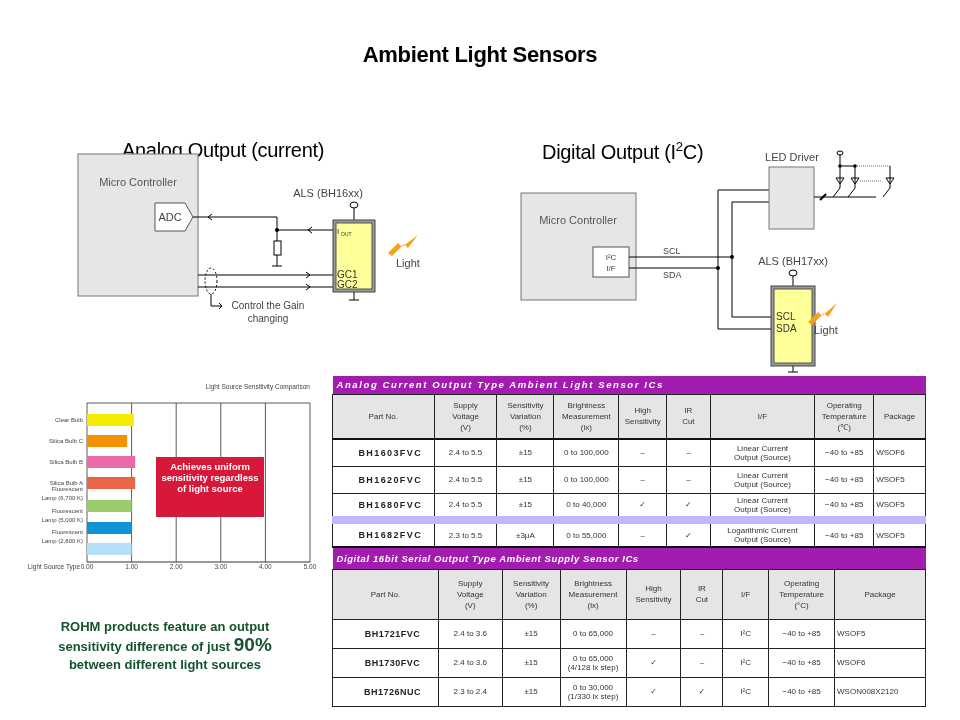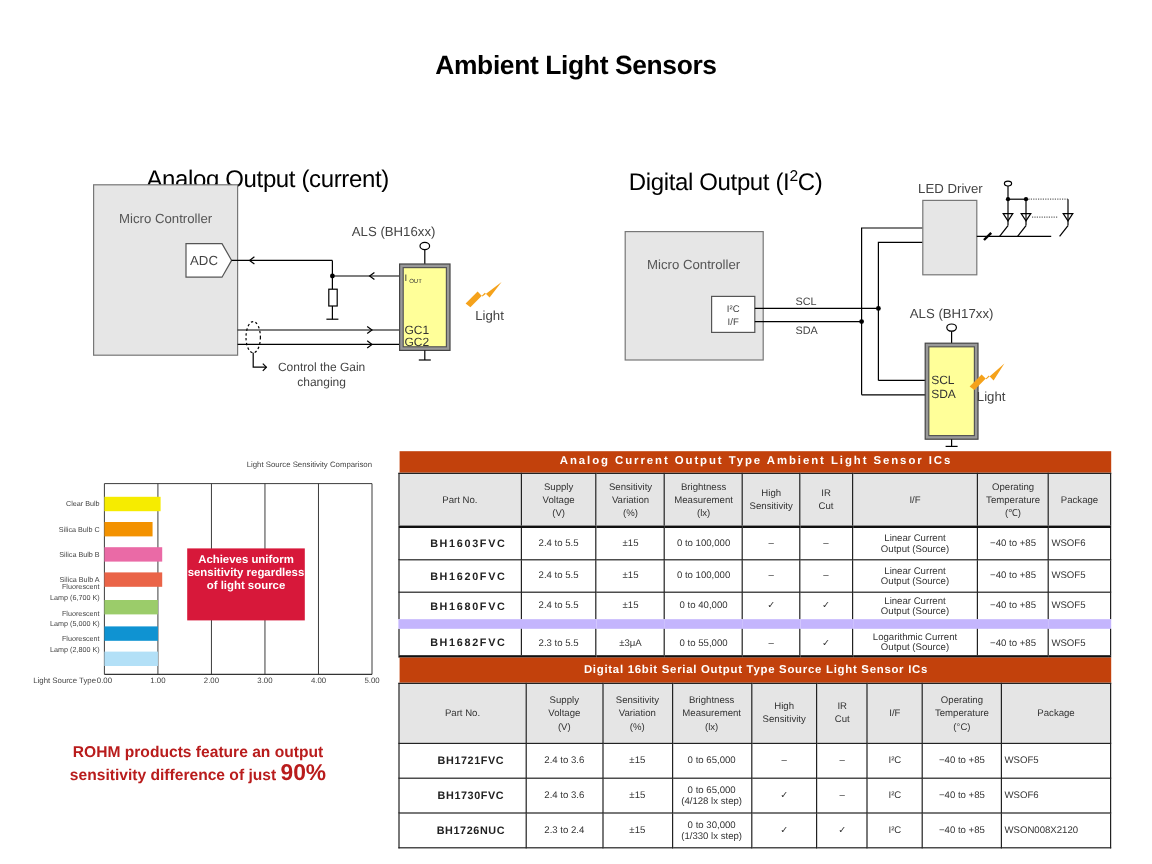--- a/index.html
+++ b/index.html
@@ -1,33 +1,33 @@
 <!DOCTYPE html>
 <html><head>
 <meta charset="utf-8">
 <style>
   * { box-sizing: border-box; margin: 0; padding: 0; }
   body { width: 960px; height: 720px; background: #ffffff; font-family: "Liberation Sans", sans-serif; position: relative; overflow: hidden; color: #000; }
   .abs { position: absolute; }
   #title { left: 0; width: 960px; top: 42px; text-align: center; font-size: 22px; font-weight: bold; letter-spacing: -0.3px; }
   .subhead { top: 117px; font-size: 20px; font-weight: normal; letter-spacing: -0.3px; margin-top: 22px; }
   #sub-analog { left: 122px; }
-  #sub-digital { left: 524px; }
+  #sub-digital { left: 542px; }
   #sub-digital sup { font-size: 13px; }
   svg text { font-family: "Liberation Sans", sans-serif; }
   
   #chart-svg { left: 0; top: 375px; }
-  #chart-callout { left: 156px; top: 457px; width: 98px; height: 60px; background: #d7183a; color: #fff; font-size: 9.5px; font-weight: bold; text-align: center; line-height: 11px; padding-top: 4px; }
-  #rohm-note { left: 20px; top: 618px; width: 290px; text-align: center; color: #b91c1c; font-weight: bold; font-size: 13px; line-height: 18px; }
+  #chart-callout { left: 156px; top: 457px; width: 108px; height: 60px; background: #d7183a; color: #fff; font-size: 9.5px; font-weight: bold; text-align: center; line-height: 11px; padding-top: 4px; }
+  #rohm-note { left: 20px; top: 618px; width: 290px; text-align: center; color: #14532d; font-weight: bold; font-size: 13px; line-height: 18px; }
   #rohm-note .big { font-size: 19px; }
   
   table { border-collapse: collapse; font-family: "Liberation Sans", sans-serif; }
   .tbl { position: absolute; left: 332px; width: 594px; }
   .tbl td, .tbl th { border: 1px solid #222; text-align: center; vertical-align: middle; font-size: 8px; color: #333; font-weight: normal; padding: 0 2px; }
-  .tbl .banner td { background: #c2410c; color: #fff; font-weight: bold; font-size: 9.5px; text-align: center; border: none; padding-left: 4px; letter-spacing: 1.6px; }
+  .tbl .banner td { background: #a21caf; color: #fff; font-weight: bold; font-size: 9.5px; text-align: left; border: none; padding-left: 4px; letter-spacing: 1.6px; font-style: italic; }
   .tbl .hdr th { background: #e5e5e5; line-height: 11px; }
   .tbl .part { font-weight: bold; font-size: 9px; letter-spacing: 1.4px; color: #222; padding-left: 16px; }
   #tbl-analog { top: 376px; }
   #tbl-analog .banner td { height: 18px; }
   #tbl-analog .hdr th { height: 45px; border-bottom: 2px solid #111; }
   #tbl-analog .row td { height: 27px; }
   #tbl-analog tr.lastrow td { border-top: 8px solid #c4b5fd; border-bottom: 2px solid #111; }
   #tbl-digital { top: 548px; }
   #tbl-digital .banner td { height: 21px; letter-spacing: 0.6px; }
   #tbl-digital .hdr th { height: 50px; }
@@ -182,20 +182,21 @@
 </svg>
 <div id="chart-callout" class="abs">
   <div>Achieves  uniform</div>
   <div>sensitivity regardless</div>
   <div>of light source</div>
 </div>
 
 <div id="rohm-note" class="abs">
   <div>ROHM products feature an output</div>
   <div><span>sensitivity difference of just </span><span class="big">90%</span></div>
+  <div>between different light sources</div>
 </div>
 
 <table id="tbl-analog" class="tbl">
   <colgroup>
       <col style="width:100px">
       <col style="width:62px">
       <col style="width:56px">
       <col style="width:64px">
       <col style="width:47px">
       <col style="width:43px">
@@ -378,21 +379,21 @@
       <col style="width:58px">
       <col style="width:66px">
       <col style="width:55px">
       <col style="width:42px">
       <col style="width:46px">
       <col style="width:66px">
       <col style="width:91px">
     </colgroup>
   <tbody>
       <tr class="banner">
-        <td colspan="9">Digital 16bit Serial Output Type Source Light Sensor ICs</td>
+        <td colspan="9">Digital 16bit Serial Output Type Ambient Supply Sensor ICs</td>
       </tr>
   <tr class="hdr" id="digital-hdr">
         <th>
           <div>Part No.</div>
         </th>
         <th>
           <div>Supply</div>
           <div>Voltage</div>
           <div>(V)</div>
         </th>

